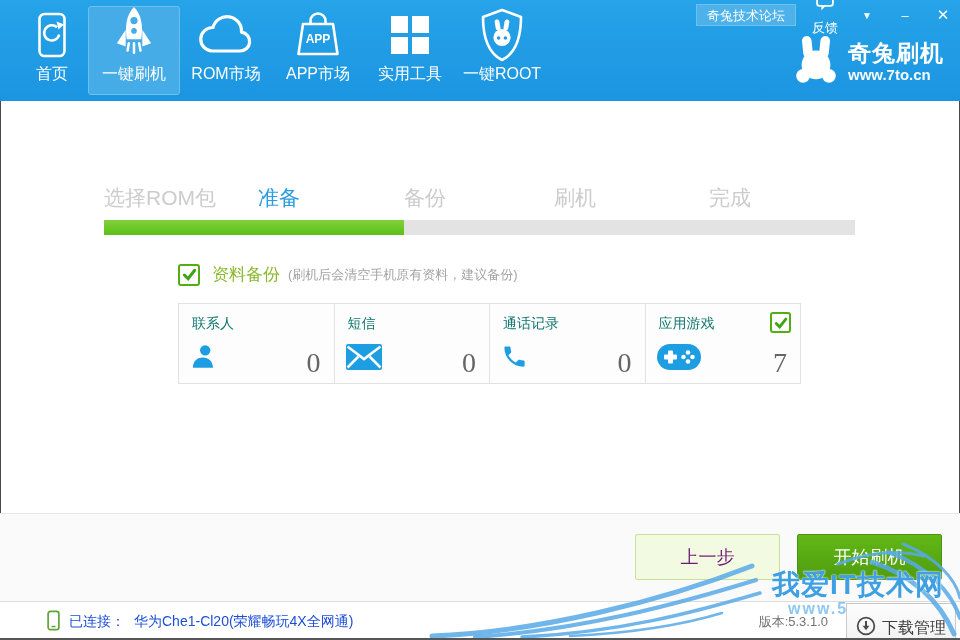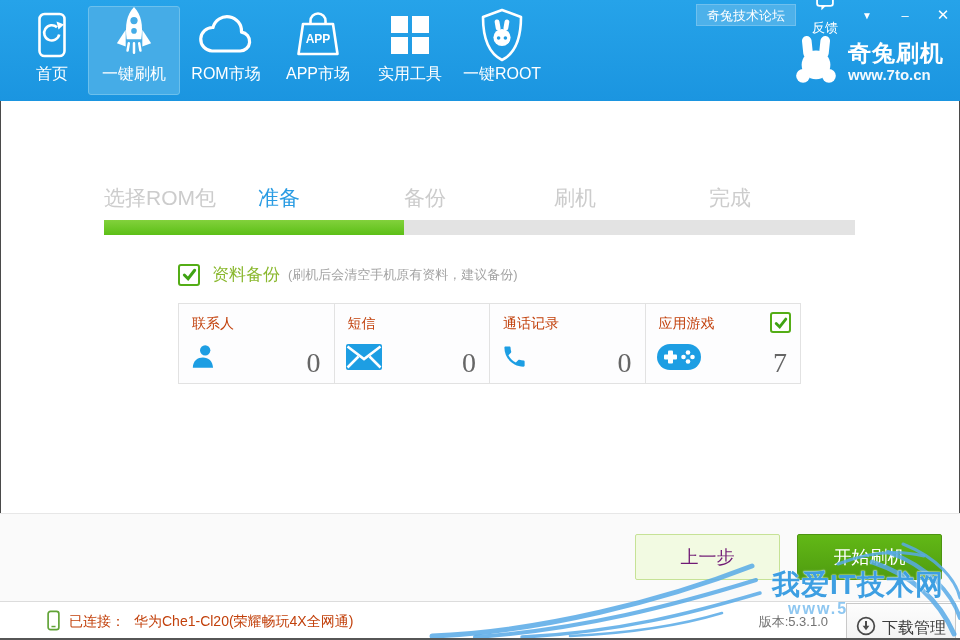--- a/index.html
+++ b/index.html
@@ -47,40 +47,40 @@
   .checkbox { width:22px; height:22px; background:#fff; border:2px solid #54ad16; border-radius:3px;
               display:flex; align-items:center; justify-content:center; cursor:pointer; }
   .backup-label { color:#8ab82e; font-size:17px; margin-left:12px; cursor:pointer; }
   .backup-note { color:#a3a3a3; font-size:13px; margin-left:8px; }
 
   
   .backup-table { position:absolute; left:178px; top:303px; width:623px; height:81px;
                   display:flex; border:1px solid #e2e2e2; background:#fdfdfe; }
   .bt-cell { flex:1; position:relative; border-right:1px solid #e2e2e2; }
   .bt-cell:last-child { border-right:none; }
-  .bt-label { position:absolute; left:13px; top:11px; font-size:14px; color:#c2410c; }
+  .bt-label { position:absolute; left:13px; top:11px; font-size:14px; color:#0f766e; }
   .bt-icon { position:absolute; left:11px; bottom:9px; }
   .bt-count { position:absolute; right:13px; bottom:4px; font-family:"Liberation Serif","DejaVu Serif",serif;
               font-size:28px; color:#666; }
   .bt-check { position:absolute; right:9px; top:8px; width:21px; height:21px; border-width:2px; }
 
   
   .footer { position:absolute; left:0; top:513px; width:960px; height:88px;
             background:#fafafa; border-top:1px solid #e7e7e7; }
   .btn { position:absolute; top:20px; width:145px; height:46px; border-radius:2px; font-size:18px;
          display:flex; align-items:center; justify-content:center; cursor:pointer; }
   .btn-prev { left:635px; background:#f2fae2; border:1px solid #c6e296; color:#701a75; }
   .btn-start { left:797px; background:linear-gradient(#62b816,#4f9c10); border:1px solid #4c9410;
                color:#fff; }
 
   
   .statusbar { position:absolute; left:0; top:601px; width:960px; height:37px; background:#fff;
                border-top:1px solid #dcdcdc; }
   .conn { position:absolute; left:12px; top:8px; display:flex; align-items:center; gap:9px;
-          color:#c2410c; font-size:14px;padding-left:35px; }
+          color:#1d4ed8; font-size:14px;padding-left:35px; }
   .version { position:absolute; right:132px; top:11px; color:#737373; font-size:13px; }
   .dl-btn { position:absolute; right:4px; top:1px; width:110px; height:50px;
             background:linear-gradient(#fdfdfd,#efefef); border:1px solid #c9c9c9;
             display:flex; align-items:center; justify-content:center; gap:6px;
             font-size:16px; color:#3c3c3c; cursor:pointer; }
   .bottom-edge { position:absolute; left:0; bottom:0; width:960px; height:2px; background:#565656; }
 
   
   .watermark { position:absolute; left:420px; top:540px; width:540px; height:98px;
                z-index:60; pointer-events:none; }

